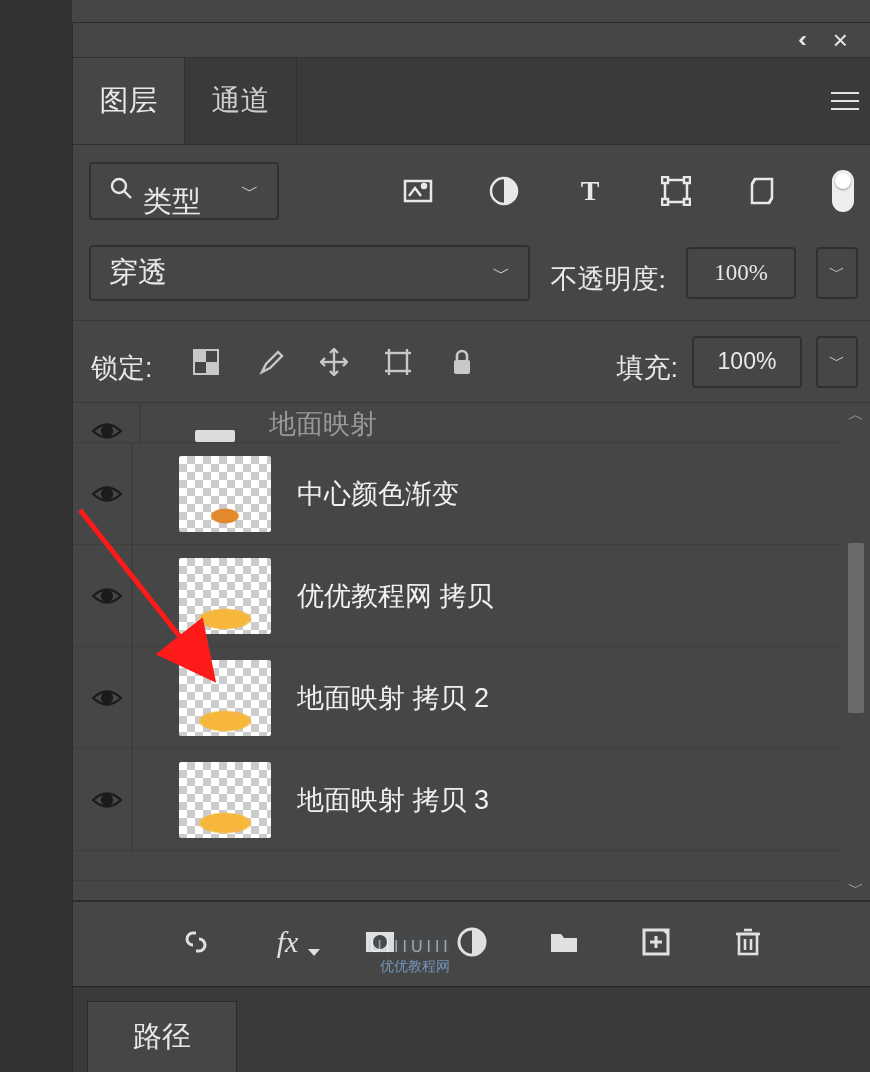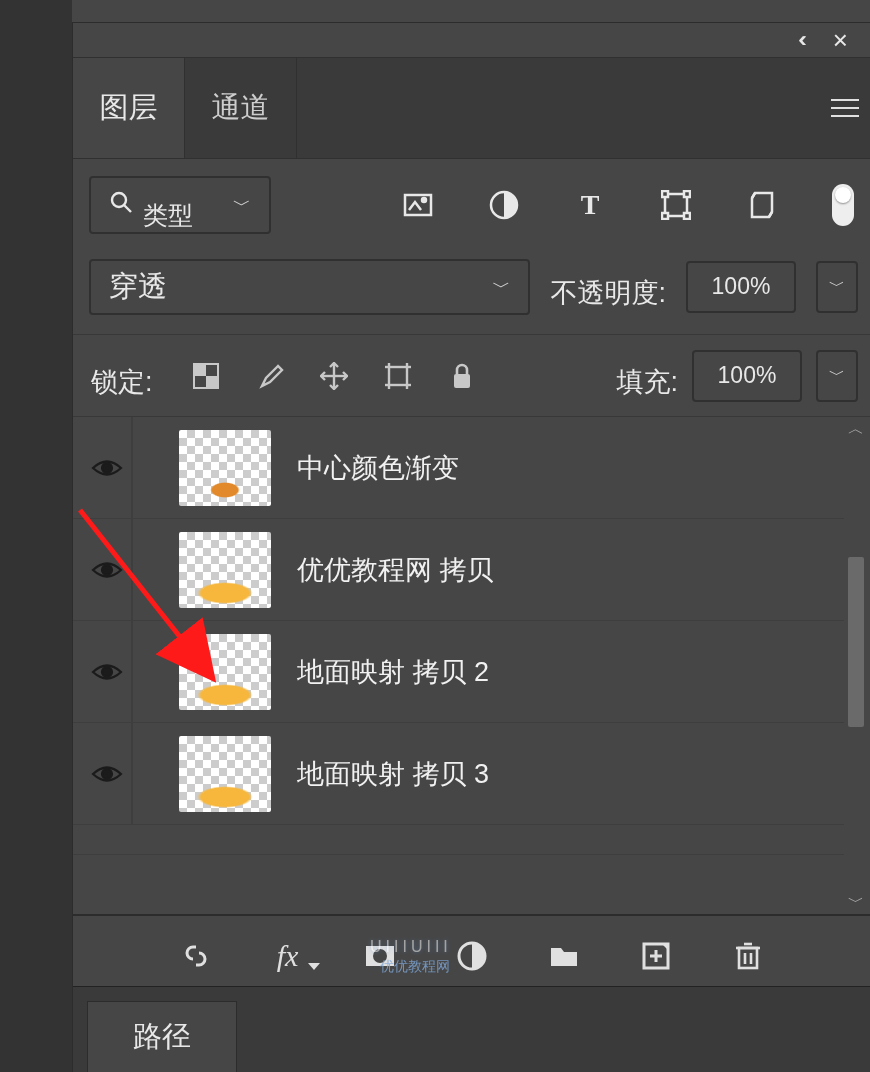--- a/index.html
+++ b/index.html
@@ -33,21 +33,21 @@
     justify-content: flex-end;
     align-items: center;
     gap: 32px;
     padding-right: 22px;
   }
   .collapse-icon { color:#e8e8e8; font-size:22px; letter-spacing:-6px; }
   .close-x { color:#e8e8e8; font-size:26px; font-weight:300; }
 
   
   .tabs {
-    height: 102px;
+    height: 88px;
     display:flex;
     align-items:stretch;
     border-bottom:1px solid #303030;
     position:relative;
   }
   .tab {
     width:112px;
     display:flex;
     align-items:center;
     justify-content:center;
@@ -83,21 +83,21 @@
   }
   .type-filter {
     display:flex; align-items:center;
     border:2px solid #303030;
     height:58px;
     padding:0 18px;
     border-radius:4px;
     gap:10px;
   }
   .type-filter .mag { font-size:26px; color:#e8e8e8; }
-  .type-filter .label { font-size:25px; color:#e8e8e8;margin-top:21px; }
+  .type-filter .label { font-size:29px; color:#e8e8e8;margin-top:21px; }
   .type-filter .chev { margin-left:30px; font-size:18px; color:#cfcfcf; }
   .filter-icons {
     flex:1;
     display:flex;
     justify-content:flex-end;
     align-items:center;
     gap:54px;
     padding-right:6px;
   }
   .ficon { width:32px; height:32px; display:flex; align-items:center; justify-content:center; }
@@ -113,20 +113,21 @@
   }
 
   
   .blend-row {
     height:84px;
     display:flex;
     align-items:center;
     padding:0 12px 12px 16px;
     border-bottom:1px solid #383838;
     gap:20px;
+    font-family:Liberation Serif, serif;
   }
   .blend-select{
     flex:1;
     display:flex;
     align-items:center;
     justify-content:space-between;
     border:2px solid #303030;
     border-radius:4px;
     height:56px;
     padding:0 18px;
@@ -421,20 +422,31 @@
     <div class="fill-group">
       <span class="label-txt">填充:</span>
       <div class="pct-input">100%</div>
       <div class="chev-down">﹀</div>
     </div>
   </div>
 
   <div class="layer-list">
     <div class="layers-inner">
 
+      <div class="layer-row partial">
+        <span class="eye">
+          <svg viewBox="0 0 32 22">
+              <path d="M2 11 Q16 -2 30 11 Q16 24 2 11 Z"></path>
+              <circle cx="16" cy="11" r="5" fill="#1b1b1b"></circle>
+            </svg>
+        </span>
+        <div class="vdiv"></div>
+        <div style="width:40px;height:12px;background:#dcdcdc;margin-left:42px;border-radius:2px;"></div>
+        <span class="layer-name" style="color:#999;">地面映射</span>
+      </div>
 
       <div class="layer-row">
         <span class="eye">
           <svg viewBox="0 0 32 22">
               <path d="M2 11 Q16 -2 30 11 Q16 24 2 11 Z"></path>
               <circle cx="16" cy="11" r="5" fill="#1b1b1b"></circle>
             </svg>
         </span>
         <div class="vdiv"></div>
         <div class="thumb checker">

